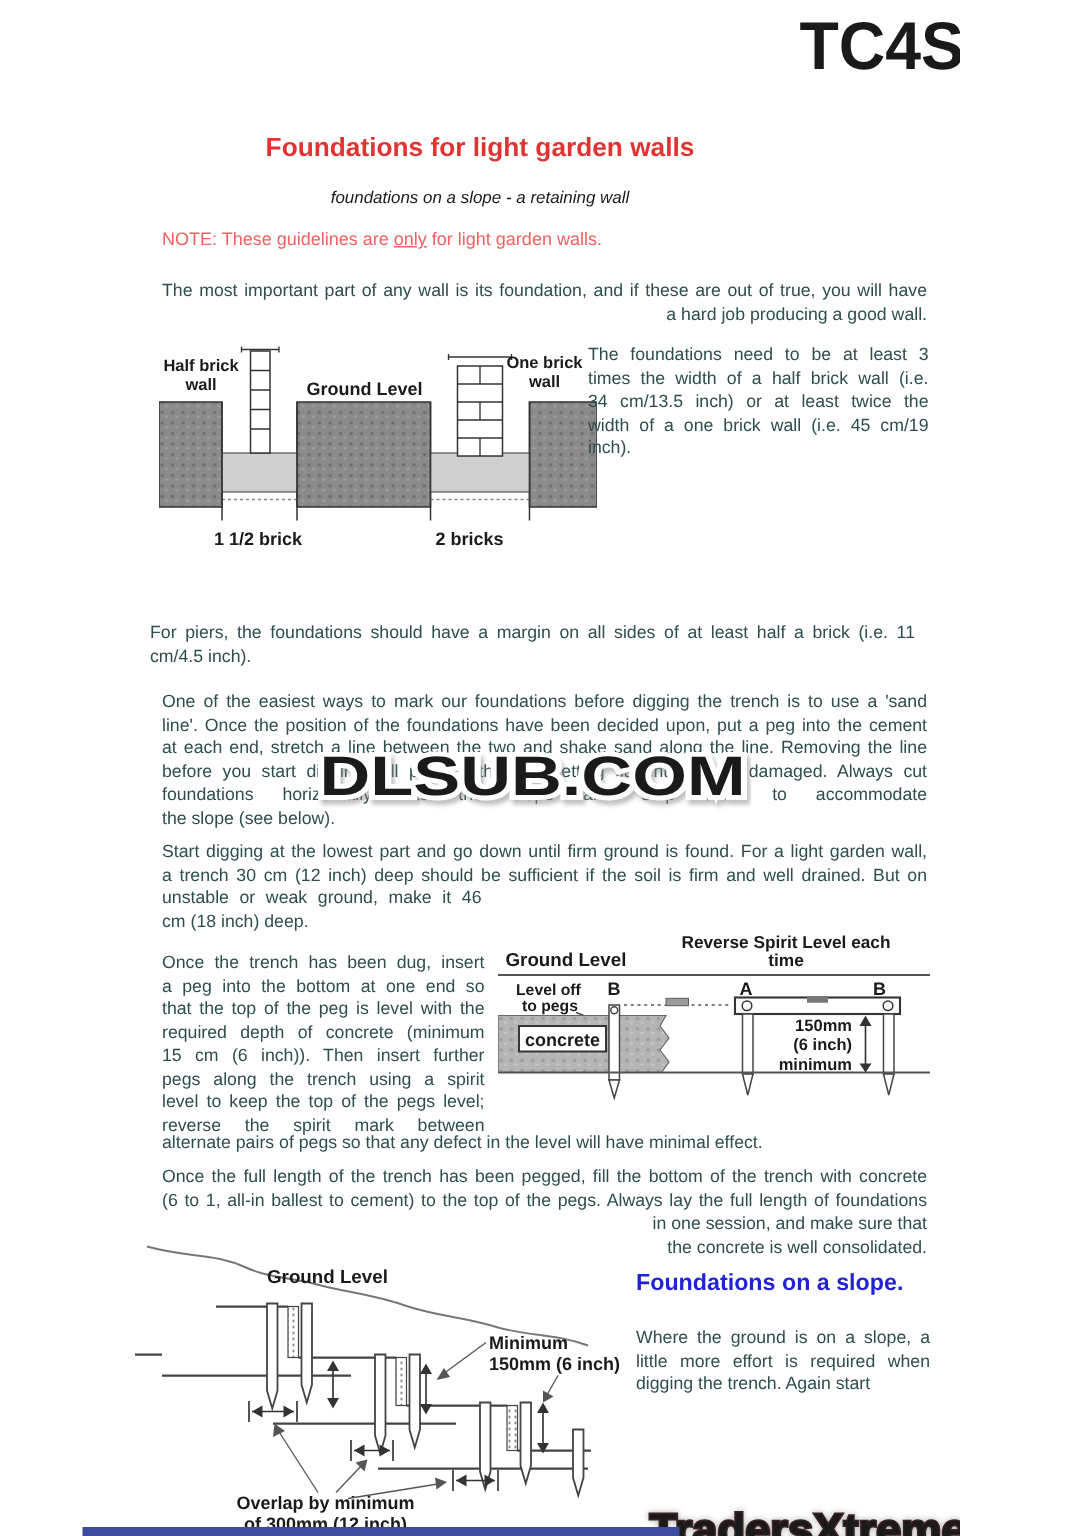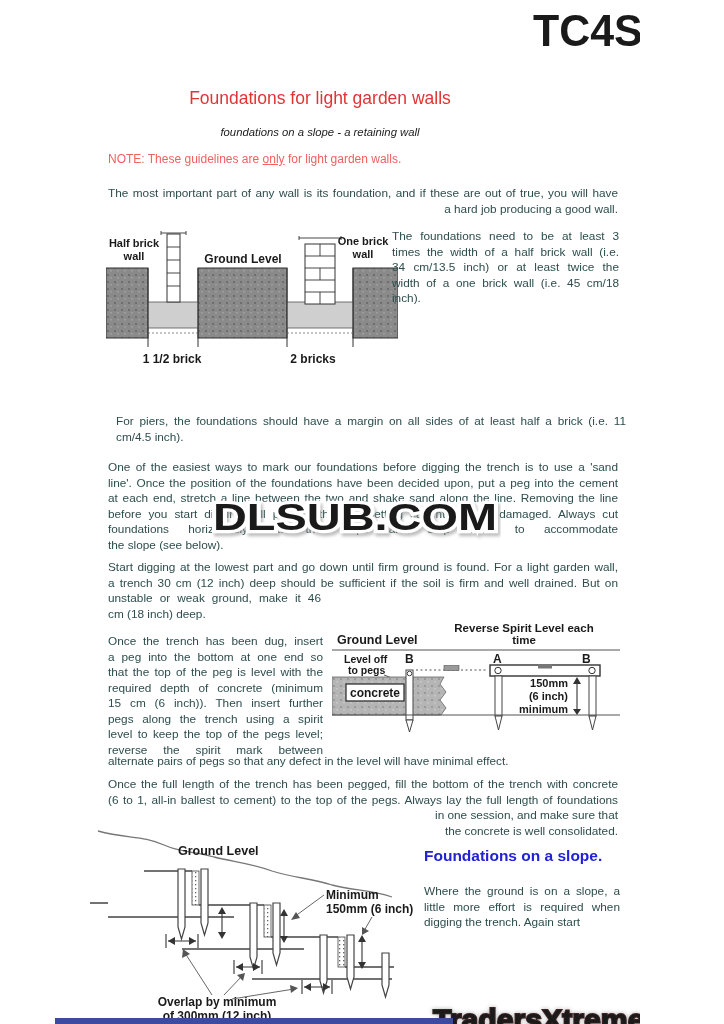--- a/index.html
+++ b/index.html
@@ -4,21 +4,21 @@
 <style>
   html,body{margin:0;padding:0;background:#fff;}
   #page{position:relative;width:640px;height:1024px;background:#ffffff;overflow:hidden;
         font-family:"Liberation Sans",sans-serif;color:#2e4d4d;}
   .abs{position:absolute;}
   .para{position:absolute;}
   .para div{font-size:11.8px;line-height:15.5px;color:#2e4d4d;}
   .jl{text-align:justify;text-align-last:justify;text-justify:inter-word;}
   .rl{text-align:right;}
   #page-title{position:absolute;left:0;right:0;top:88px;text-align:center;
-        color:#e23333;font-size:17.5px;font-weight:normal;}
+        color:#e23333;font-size:17.5px;font-weight:bold;}
   #subtitle{position:absolute;left:0;right:0;top:126px;text-align:center;
         color:#1b1b1b;font-style:italic;font-size:11.3px;}
   #note{position:absolute;left:108px;top:152px;width:520px;color:#f26060;font-size:12px;}
   #note .u{text-decoration:underline;text-align:right;}
   #slope-heading{position:absolute;left:424px;top:847px;color:#2222d6;
         font-size:15.5px;font-weight:bold;}
   #footer-strip{position:absolute;left:55px;top:1018px;width:398px;height:6px;background:#3d4b9e;}
   svg text{font-family:"Liberation Sans",sans-serif;fill:#1a1a1a;}
   .dg{position:absolute;}
 </style>
@@ -87,25 +87,25 @@
       <text x="257" y="28" text-anchor="middle" font-size="11" font-weight="bold">wall</text>
       <text x="66" y="133" text-anchor="middle" font-size="12" font-weight="bold">1 1/2 brick</text>
       <text x="207" y="133" text-anchor="middle" font-size="12" font-weight="bold">2 bricks</text>
     </svg>
   </div>
 
   <div class="para" style="left:392px;top:229px;width:227px">
     <div class="jl">The foundations need to be at least 3</div>
     <div class="jl">times the width of a half brick wall (i.e.</div>
     <div class="jl">34 cm/13.5 inch) or at least twice the</div>
-    <div class="jl">width of a one brick wall (i.e. 45 cm/18</div>
+    <div class="jl">width of a one brick wall (i.e. 45 cm/19</div>
     <div>inch).</div>
   </div>
 
-  <div class="para" style="left:116px;top:414px;width:510px">
+  <div class="para" style="left:100px;top:414px;width:510px">
     <div class="jl">For piers, the foundations should have a margin on all sides of at least half a brick (i.e. 11</div>
     <div>cm/4.5 inch).</div>
   </div>
 
   <div class="para" style="left:108px;top:460px;width:510px">
     <div class="jl">One of the easiest ways to mark our foundations before digging the trench is to use a 'sand</div>
     <div class="jl">line'. Once the position of the foundations have been decided upon, put a peg into the cement</div>
     <div class="jl">at each end, stretch a line between the two and shake sand along the line. Removing the line</div>
     <div class="jl">before you start digging will prevent the line getting caught up and damaged. Always cut</div>
     <div class="jl">foundations horizontally into the slope and step them to accommodate</div>

